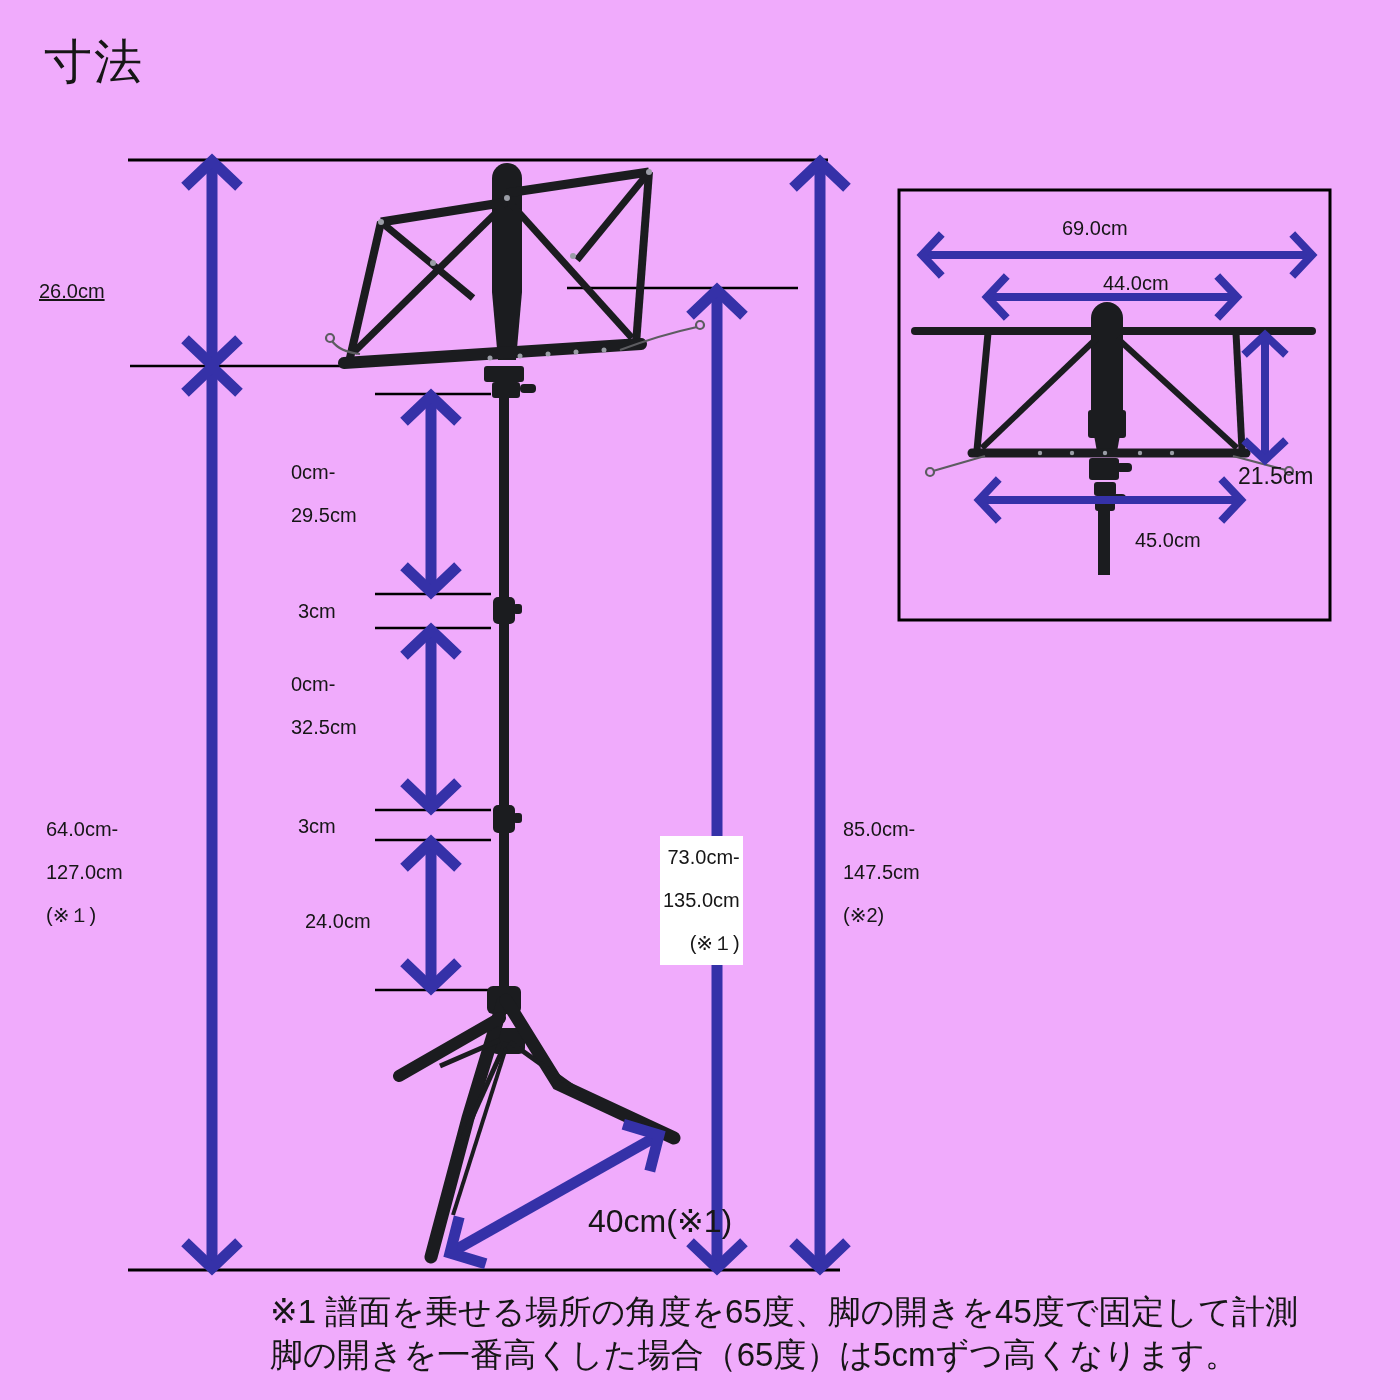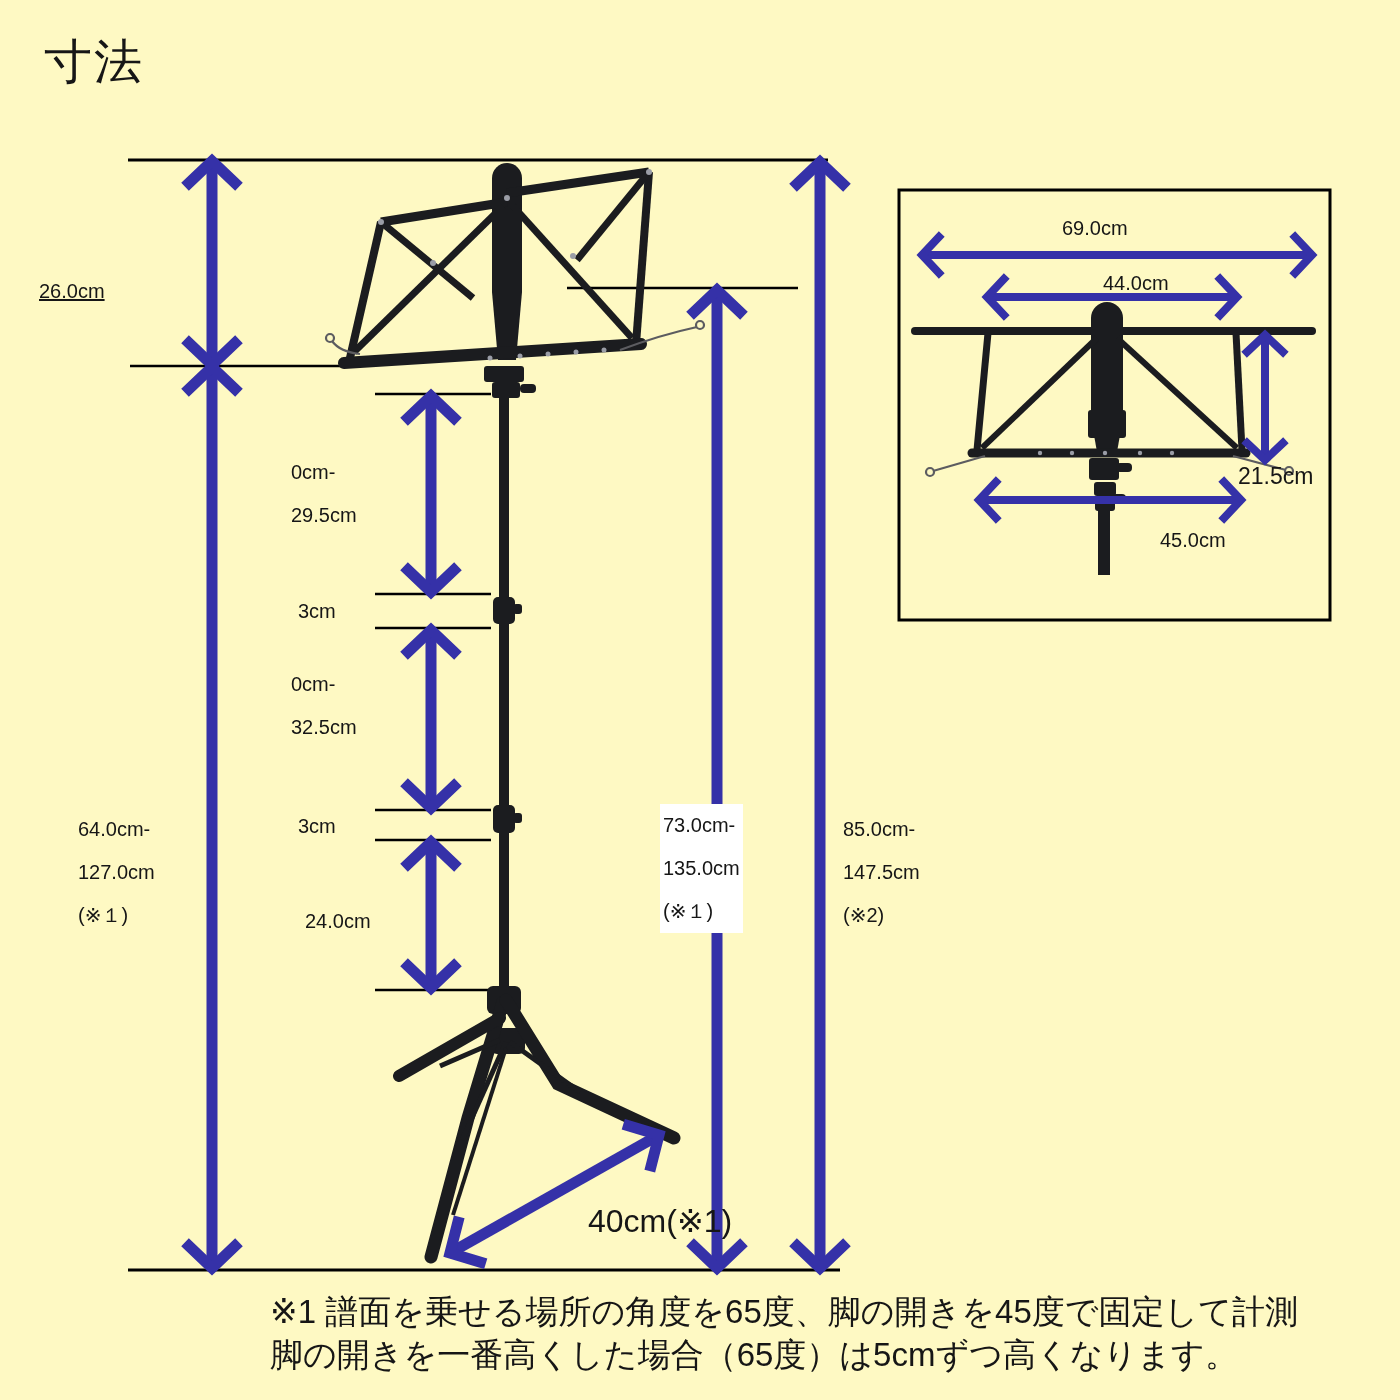--- a/index.html
+++ b/index.html
@@ -2,21 +2,21 @@
 <html style="--arrow-blue: #3531a8; --line-black: #000000; --stand-dark: #1b1c1f;"><head>
 <meta charset="utf-8">
 <style>
   :root{
     --arrow-blue:#3531a8;
     --line-black:#000000;
     --stand-dark:#1b1c1f;
   }
   html,body{margin:0;padding:0;background:#fff;}
   #stage{
-    position:relative;width:1400px;height:1400px;background:#fef9c3;overflow:hidden;
+    position:relative;width:1400px;height:1400px;background:#f0abfc;overflow:hidden;
     font-family:"Liberation Sans","DejaVu Sans",sans-serif;color:#161616;
   }
   #diagram-svg{position:absolute;left:0;top:0;}
   .label{position:absolute;white-space:pre-line;line-height:43px;font-size:20px;color:#161616;}
   .label.small{font-size:23px;line-height:36px;}
   .whitebg{background:#ffffff;padding:0 3px;}
   #title{position:absolute;left:44px;top:30px;font-size:48px;font-weight:500;letter-spacing:2px;}
   #footnote{
     position:absolute;left:270px;top:1290px;width:1110px;text-align:left;
     font-size:33px;line-height:43px;font-weight:500;white-space:pre-line;
@@ -158,31 +158,31 @@
   <div id="title">寸法</div>
 
   <div class="label" style="left:39px;top:270px;text-decoration:underline;">26.0cm</div>
   <div class="label" style="left:291px;top:451px;">0cm-
 29.5cm</div>
   <div class="label" style="left:298px;top:590px;">3cm</div>
   <div class="label" style="left:291px;top:663px;">0cm-
 32.5cm</div>
   <div class="label" style="left:298px;top:805px;">3cm</div>
   <div class="label" style="left:305px;top:900px;">24.0cm</div>
-  <div class="label" style="left:46px;top:808px;margin-left:32px;">64.0cm-
+  <div class="label" style="left:46px;top:808px;">64.0cm-
  127.0cm
 (※１)</div>
-  <div class="label whitebg" style="left:660px;top:804px;">73.0cm-
+  <div class="label whitebg" style="left:660px;top:836px;text-align:right;">73.0cm-
 135.0cm
 (※１)</div>
   <div class="label" style="left:843px;top:808px;">85.0cm-
  147.5cm
 (※2)</div>
   <div class="label" style="left:563px;top:1200px;font-size:32px;margin-left:25px;">40cm(※1)</div>
 
   <div class="label" style="left:1062px;top:207px;">69.0cm</div>
   <div class="label" style="left:1068px;top:262px;margin-left:35px;">44.0cm</div>
   <div class="label small" style="left:1238px;top:458px;">21.5cm</div>
-  <div class="label" style="left:1160px;top:519px;">45.0cm</div>
+  <div class="label" style="left:1135px;top:519px;">45.0cm</div>
 
   <div id="footnote">※1 譜面を乗せる場所の角度を65度、脚の開きを45度で固定して計測
 脚の開きを一番高くした場合（65度）は5cmずつ高くなります。</div>
 </div>
 
 </body></html>

